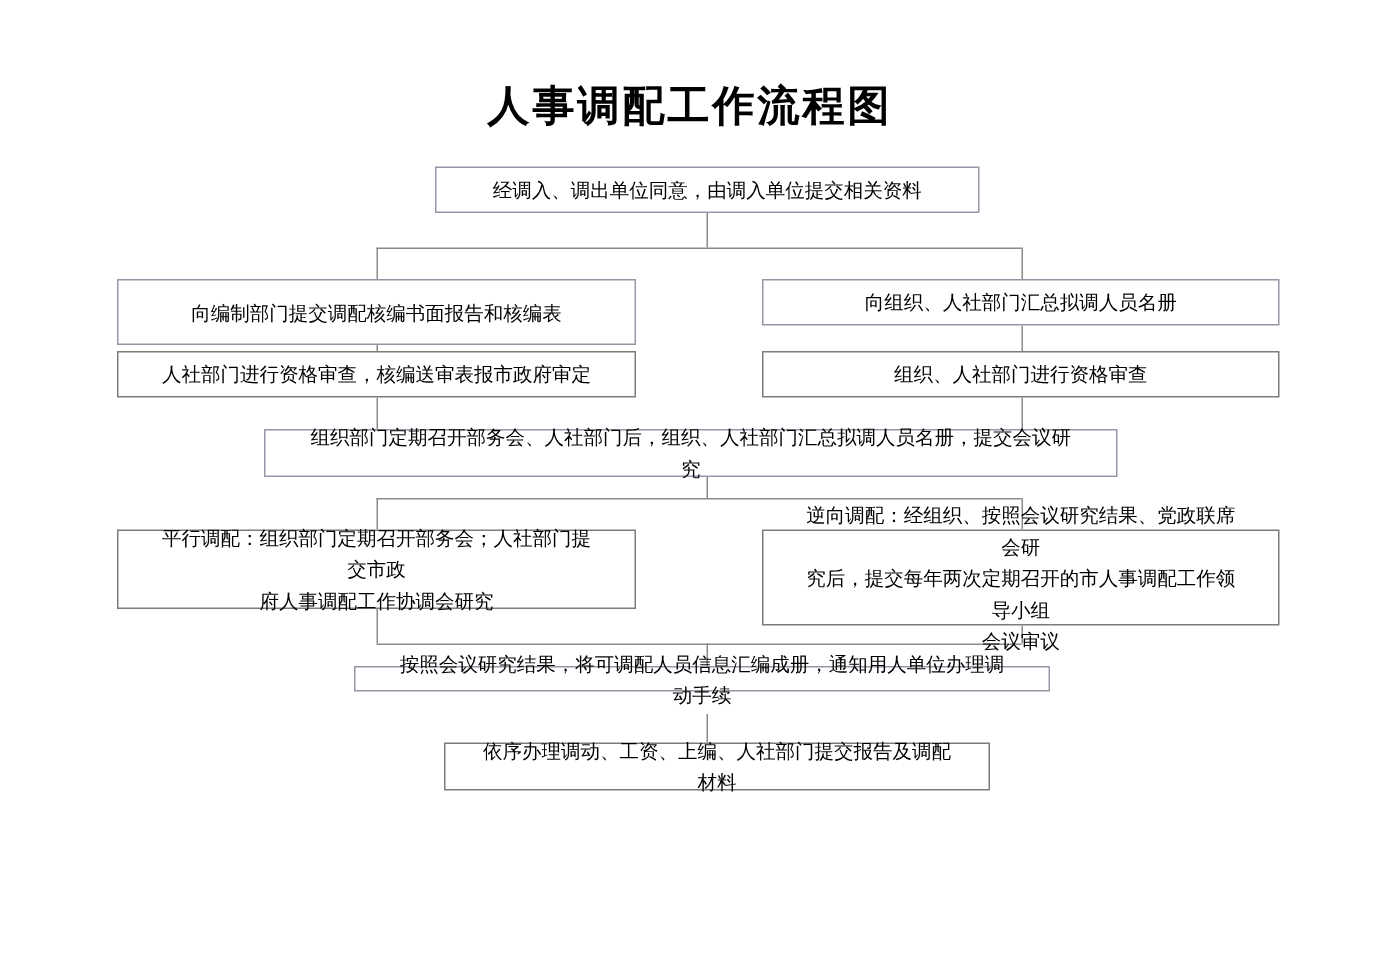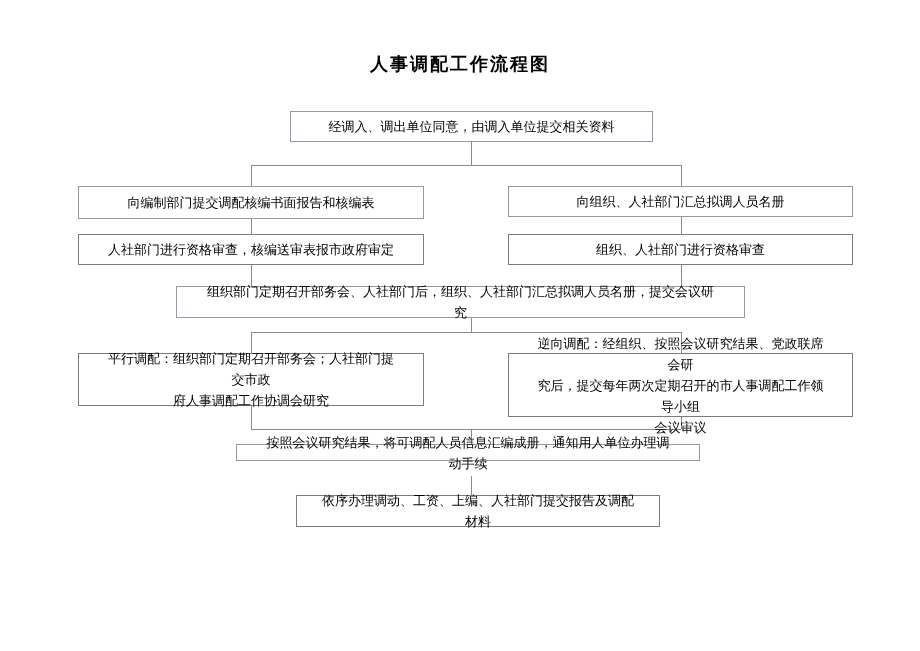--- a/index.html
+++ b/index.html
@@ -18,21 +18,21 @@
     height: 651px;
     background: #ffffff;
     overflow: hidden;
   }
   .page-title {
     position: absolute;
     left: 0;
     top: 52px;
     width: 920px;
     text-align: center;
-    font-size: 18px;
+    font-size: 28px;
     font-weight: bold;
     letter-spacing: 2px;
     color: #000000;
     font-family: "Liberation Serif", "DejaVu Serif", serif;
   }
   .node {
     position: absolute;
     box-sizing: border-box;
     border: 1px solid #7c7c7c;
     background: #ffffff;
@@ -79,21 +79,21 @@
       <div class="conn v" style="left: 251px; top: 332px; height: 21px;"></div>
       <div class="conn v" style="left: 681px; top: 332px; height: 21px;"></div>
       <div class="conn v" style="left: 251px; top: 406px; height: 23px;"></div>
       <div class="conn v" style="left: 681px; top: 417px; height: 12px;"></div>
       <div class="conn h" style="left: 251px; top: 429px; width: 430px;"></div>
       <div class="conn v" style="left: 471px; top: 429px; height: 15px;"></div>
       <div class="conn v" style="left: 471px; top: 476px; height: 19px;"></div>
     </div>
   <div id="node-layer">
       <div class="node tinted" style="left: 290px; top: 111px; width: 363px; height: 31px;"><span>经调入、调出单位同意，由调入单位提交相关资料</span></div>
-      <div class="node tinted" style="left: 78px; top: 186px; width: 346px; height: 33px;"><span>向编制部门提交调配核编书面报告和核编表</span></div>
+      <div class="node tinted" style="left: 78px; top: 186px; width: 346px; height: 44px;"><span>向编制部门提交调配核编书面报告和核编表</span></div>
       <div class="node tinted" style="left: 508px; top: 186px; width: 345px; height: 31px;"><span>向组织、人社部门汇总拟调人员名册</span></div>
       <div class="node" style="left: 78px; top: 234px; width: 346px; height: 31px;"><span>人社部门进行资格审查，核编送审表报市政府审定</span></div>
       <div class="node" style="left: 508px; top: 234px; width: 345px; height: 31px;"><span>组织、人社部门进行资格审查</span></div>
       <div class="node tinted" style="left: 176px; top: 286px; width: 569px; height: 32px;"><span>组织部门定期召开部务会、人社部门后，组织、人社部门汇总拟调人员名册，提交会议研究</span></div>
       <div class="node" style="left: 78px; top: 353px; width: 346px; height: 53px;"><span>平行调配：组织部门定期召开部务会；人社部门提交市政
 府人事调配工作协调会研究</span></div>
       <div class="node" style="left: 508px; top: 353px; width: 345px; height: 64px;"><span>逆向调配：经组织、按照会议研究结果、党政联席会研
 究后，提交每年两次定期召开的市人事调配工作领导小组
 会议审议</span></div>
       <div class="node tinted" style="left: 236px; top: 444px; width: 464px; height: 17px; justify-content: center;"><span>按照会议研究结果，将可调配人员信息汇编成册，通知用人单位办理调动手续</span></div>

